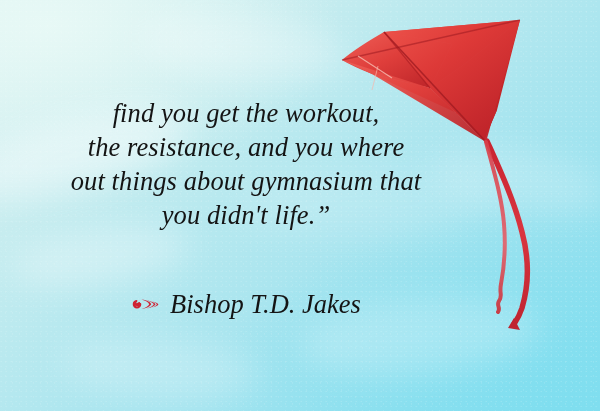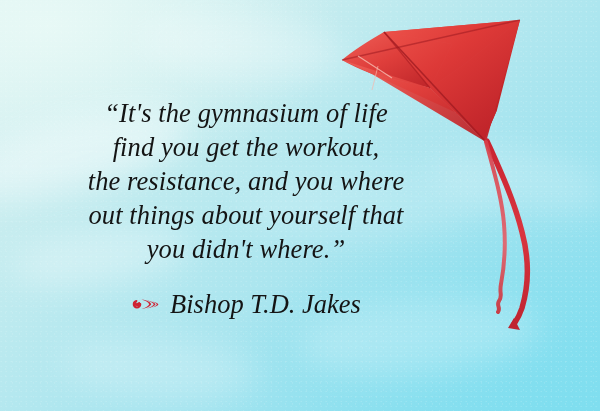--- a/index.html
+++ b/index.html
@@ -177,25 +177,24 @@
 
       <path d="M487,141 C500,170 514,200 522,232 C530,262 528,288 522,308 C519,317 516,321 514,324" stroke="url(#tailGrad)" stroke-width="5.5" fill="none" stroke-linecap="round"></path>
       <path d="M514,318 L520,330 L508,328 Z" fill="#bf2430"></path>
 
       <path d="M486,142 C494,172 502,198 504,224 C506,248 504,268 501,284
                C499,293 503,296 499,301 C496,305 501,308 498,312" stroke="url(#tailGrad2)" stroke-width="4" fill="none" stroke-linecap="round" opacity=".92"></path>
     </svg>
   </div>
 
   <div class="quote-block">
-    <div class="quote-line">“It's the gymnasium of life</div>
     <div class="quote-line">find you get the workout,</div>
     <div class="quote-line">the resistance, and you where</div>
-    <div class="quote-line">out things about yourself that</div>
-    <div class="quote-line">you didn't where.”</div>
+    <div class="quote-line">out things about gymnasium that</div>
+    <div class="quote-line">you didn't life.”</div>
   </div>
 
   <div class="attribution">
     <svg class="flourish" viewBox="0 0 30 20">
 
       <path d="M9.2,10.2 a3.2,3.2 0 1,1 -3.0,-3.2 a2.0,2.0 0 1,0 1.9,2.1" fill="none" stroke="#cf2233" stroke-width="2.2" stroke-linecap="round"></path>
       <circle cx="6.3" cy="10.1" r="1.3" fill="#cf2233"></circle>
 
       <path d="M10.5,5.6 C16.5,6.2 19.6,8.6 20.2,10.2 C19.2,12.2 15.6,14.4 10.6,14.9
                C15.0,13.6 17.6,11.8 18.2,10.2 C17.4,8.5 14.6,6.6 10.5,5.6 Z" fill="#cf2233"></path>

